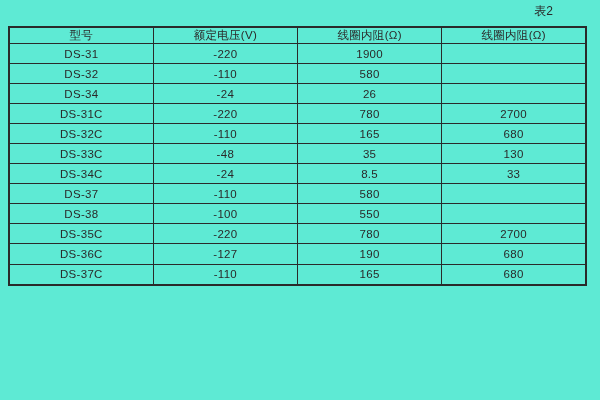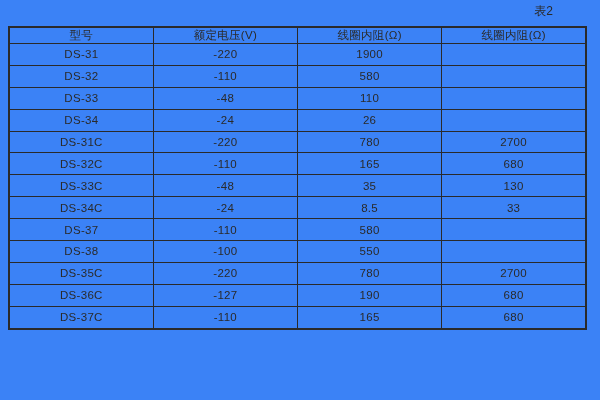--- a/index.html
+++ b/index.html
@@ -6,33 +6,33 @@
   html, body { margin: 0; padding: 0; }
   body {
     width: 600px; height: 400px;
     background: #ffffff;
     font-family: "Liberation Sans", "DejaVu Sans", sans-serif;
     color: #2a2a2a;
   }
   .page {
     position: relative;
     width: 600px; height: 400px;
-    background: #3b82f6;
+    background: #5eead4;
     overflow: hidden;
   }
   .caption {
     position: absolute;
     top: 3px; right: 47px;
     font-size: 12px;
     color: #2a2a2a;
   }
   table.spec-table {
     position: absolute;
     left: 8px; top: 26px;
-    width: 579px; height: 304px;
+    width: 579px; height: 260px;
     border-collapse: collapse;
     table-layout: fixed;
     border: 2px solid #2a2a2a;
   }
   .spec-table th, .spec-table td {
     border: 1.5px solid #2a2a2a;
     text-align: center;
     vertical-align: middle;
     font-size: 11.5px;
     font-weight: normal;
@@ -70,26 +70,20 @@
         <tr>
           <td>DS-31</td>
           <td>-220</td>
           <td>1900</td>
           <td></td>
         </tr>
         <tr>
           <td>DS-32</td>
           <td>-110</td>
           <td>580</td>
-          <td></td>
-        </tr>
-        <tr>
-          <td>DS-33</td>
-          <td>-48</td>
-          <td>110</td>
           <td></td>
         </tr>
         <tr>
           <td>DS-34</td>
           <td>-24</td>
           <td>26</td>
           <td></td>
         </tr>
         <tr>
           <td>DS-31C</td>

